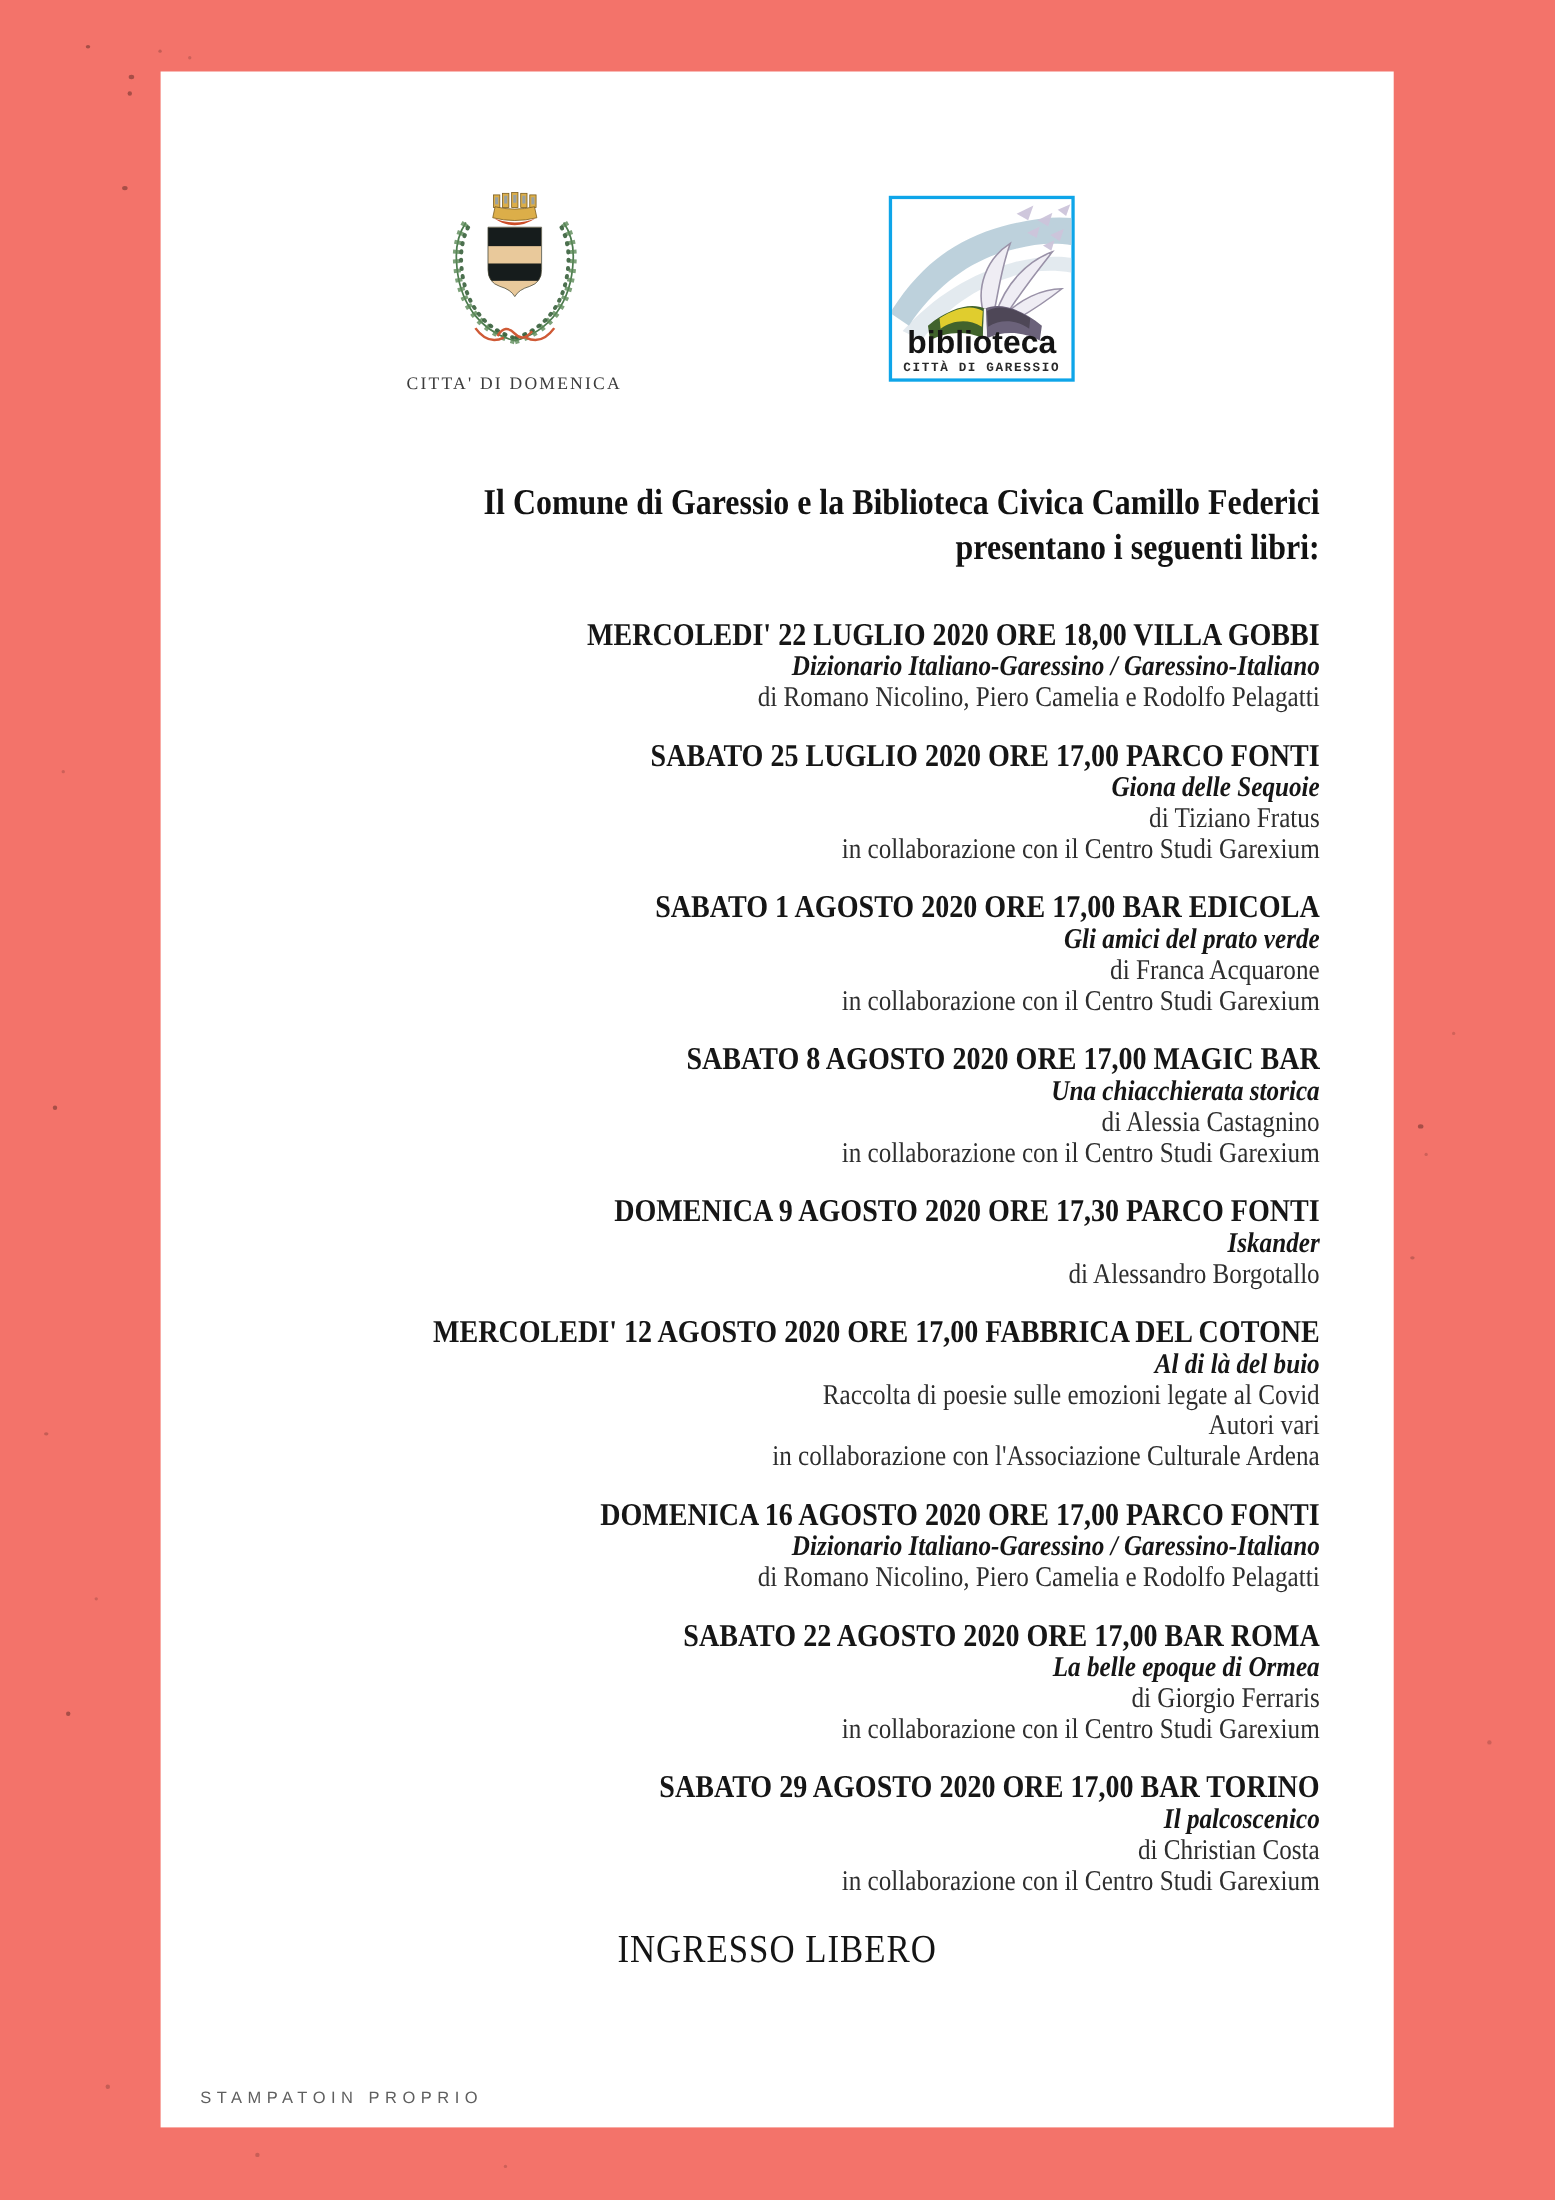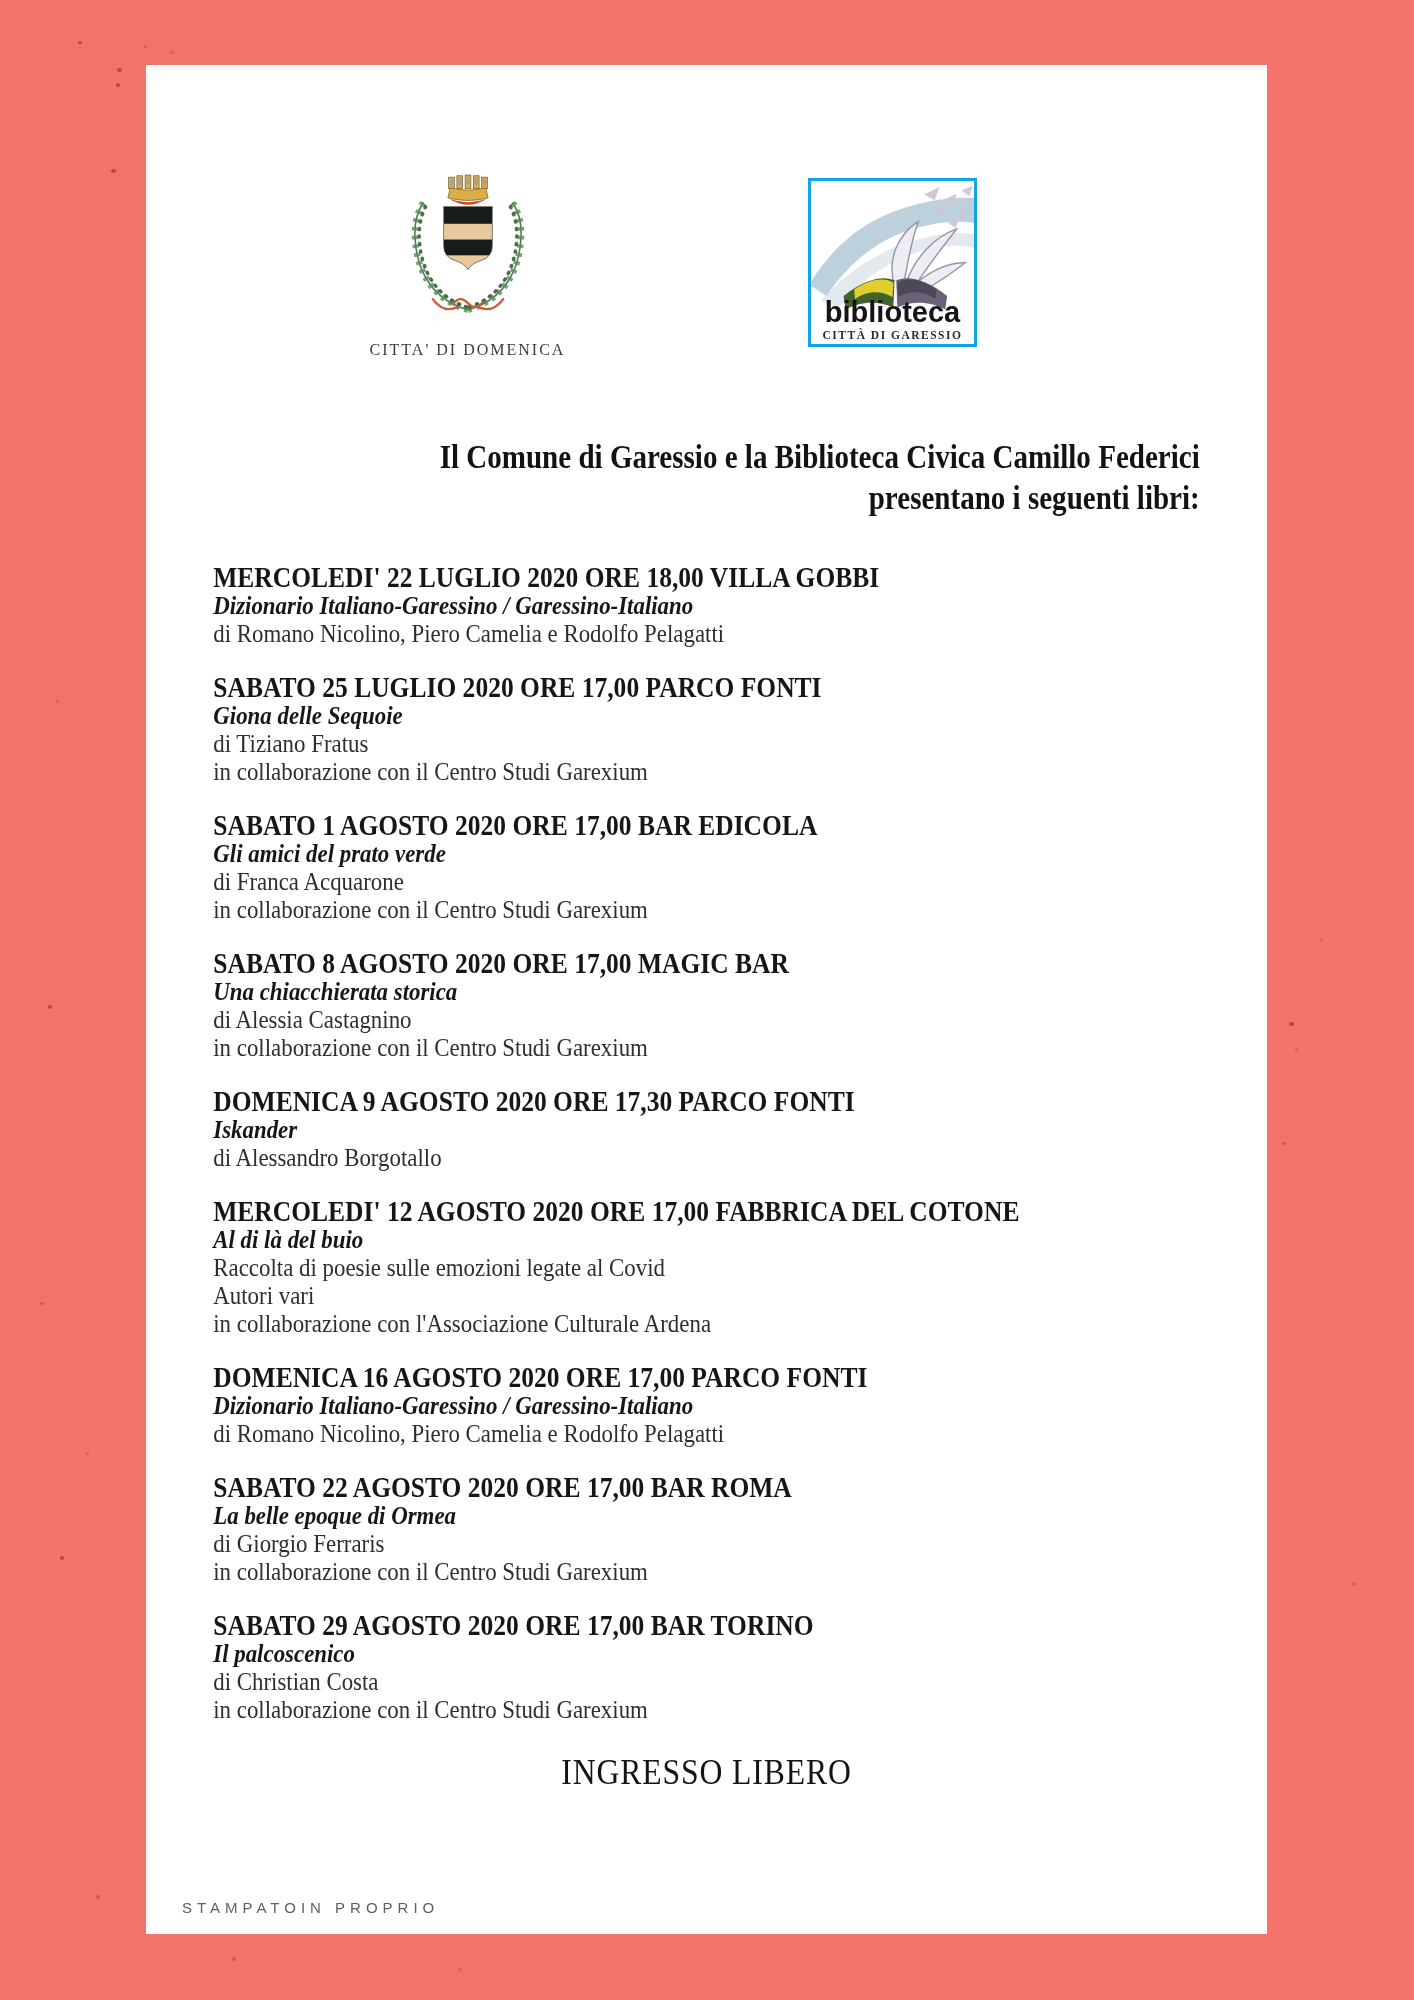--- a/index.html
+++ b/index.html
@@ -27,27 +27,27 @@
     border:3px solid #0ea5e9;box-sizing:border-box;background:#fff;
   }
   .bib-wrap svg{position:absolute;left:0;top:0;width:100%;height:100%;}
   .bib-word{
     position:absolute;left:0;right:0;bottom:17px;text-align:center;
     font-family:"Liberation Sans",sans-serif;font-weight:bold;font-size:29px;
     line-height:29px;color:#141414;
   }
   .bib-cap{
     position:absolute;left:0;right:0;bottom:3px;text-align:center;
-    font-size:11.5px;font-weight:bold;letter-spacing:1.5px;color:#2a2a2a;
+    font-size:11.5px;font-weight:bold;letter-spacing:1.5px;color:#2a2a2a;font-family:Liberation Mono, monospace;
   }
   
   .title-block{position:absolute;top:372px;left:0;width:100%;text-align:right;color:#121212;}
   .title-line{font-size:33px;font-weight:bold;line-height:41px;}
   
-  .events-list{position:absolute;top:497px;left:0;width:100%;text-align:left;}
+  .events-list{position:absolute;top:497px;left:0;width:100%;text-align:right;}
   .event{margin-bottom:24px;}
   .ev-heading{font-size:29px;line-height:30px;font-weight:bold;color:#161616;}
   .ev-book{font-size:26px;line-height:28px;font-weight:bold;font-style:italic;color:#161616;}
   .ev-line{font-size:26px;line-height:28px;color:#2e2e2e;}
   
   .ingresso{
     position:absolute;top:1686px;left:0;width:100%;text-align:center;
     font-size:36px;color:#141414;letter-spacing:1px;
   }
   .stampato{

